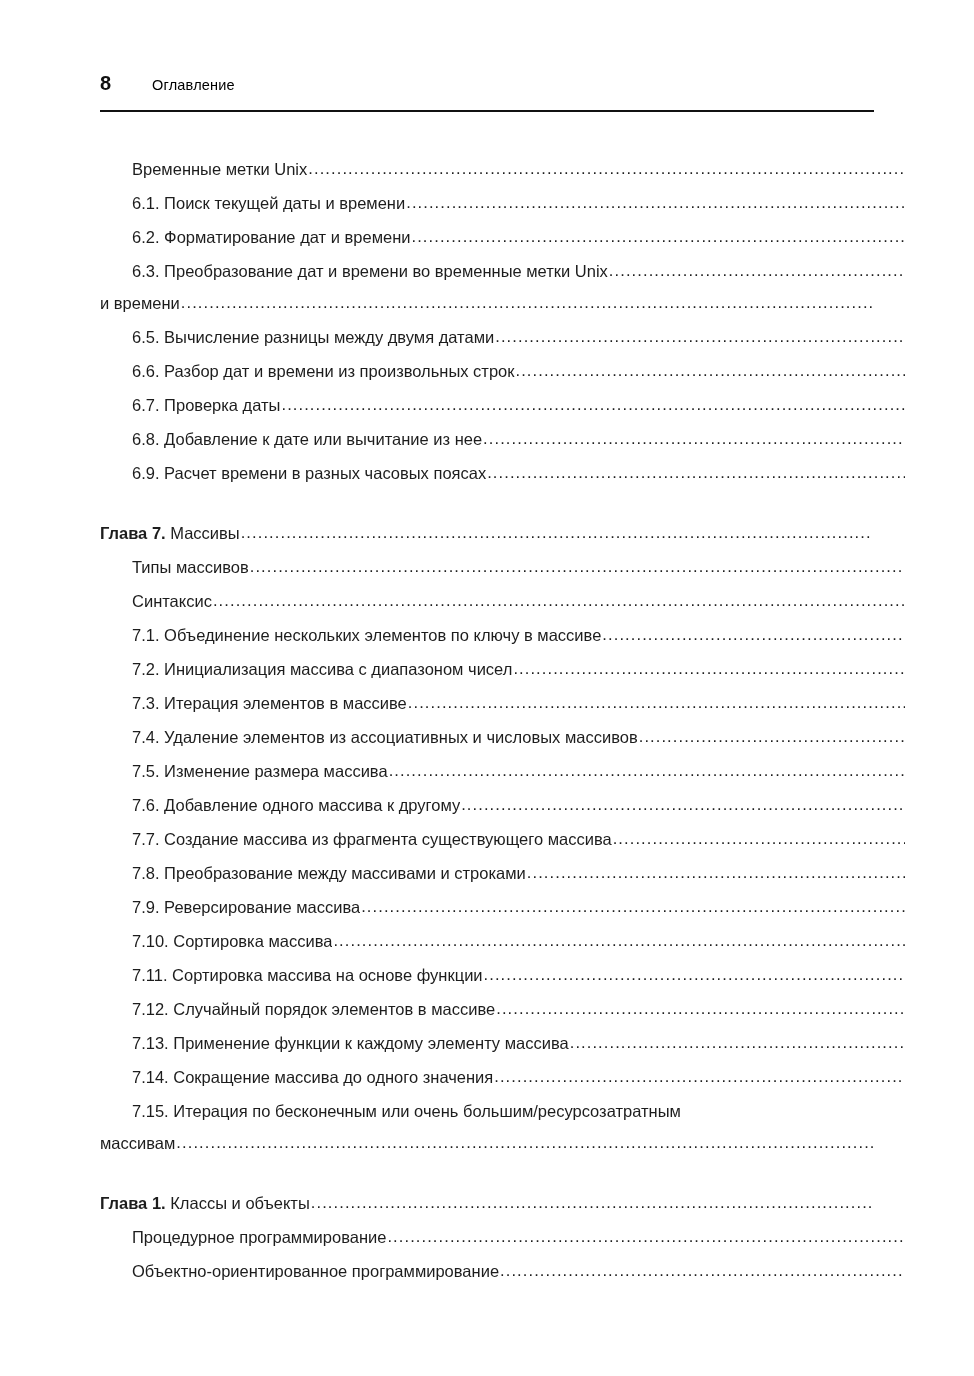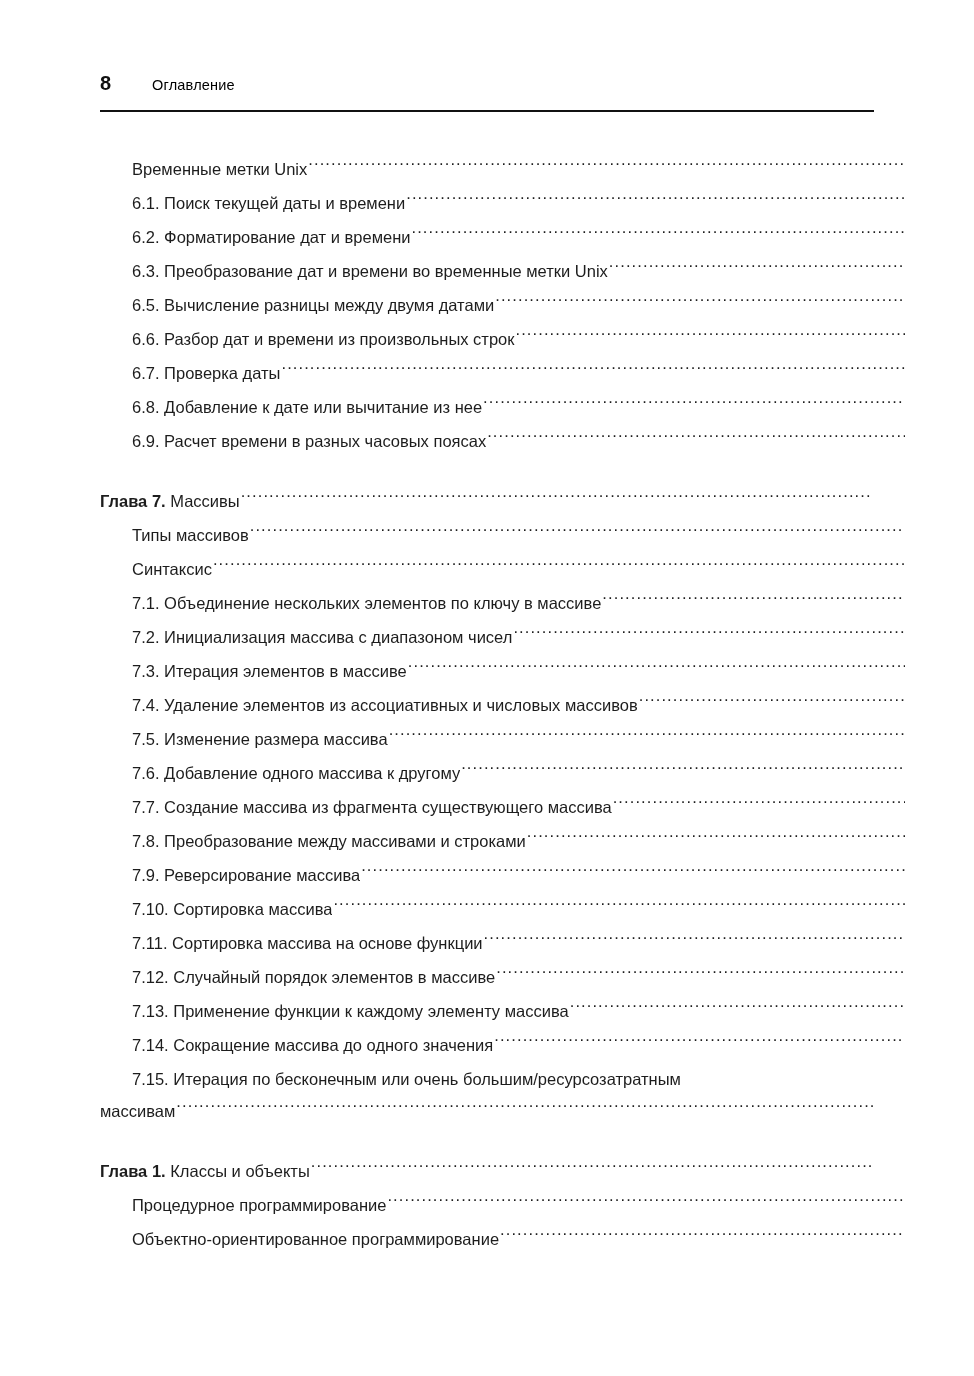--- a/index.html
+++ b/index.html
@@ -56,21 +56,21 @@
   
   .toc {
     position: absolute;
     left: 100px;
     top: 152px;
     width: 774px;
   }
 
   .toc-entry {
     display: flex;
-    align-items: center;
+    align-items: flex-end;
     width: 100%;
     font-size: 16.5px;
     line-height: 34px;
     color: #1d1d1d;
     white-space: nowrap;
   }
 
   
   .lvl-chapter { padding-left: 0px; }
   .lvl-section { padding-left: 32px; }
@@ -140,20 +140,25 @@
       <div class="toc-entry lvl-section">
         <span class="label">6.2. Форматирование дат и времени</span>
         <span class="leader"></span>
         <span class="page">124</span>
       </div>
       <div class="toc-entry lvl-section">
         <span class="label">6.3. Преобразование дат и времени во временные метки Unix</span>
         <span class="leader"></span>
         <span class="page">128</span>
       </div>
+      <div class="toc-entry lvl-chapter cont">
+        <span class="label">и времени</span>
+        <span class="leader"></span>
+        <span class="page">130</span>
+      </div>
       <div class="toc-entry lvl-section">
         <span class="label">6.5. Вычисление разницы между двумя датами</span>
         <span class="leader"></span>
         <span class="page">131</span>
       </div>
       <div class="toc-entry lvl-section">
         <span class="label">6.6. Разбор дат и времени из произвольных строк</span>
         <span class="leader"></span>
         <span class="page">133</span>
       </div>

